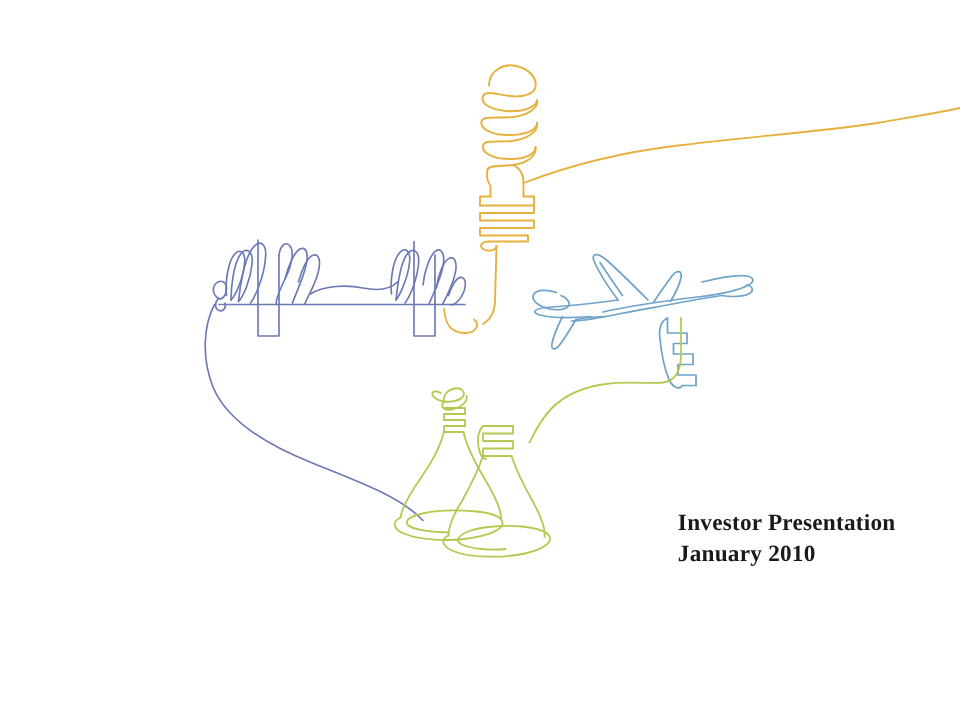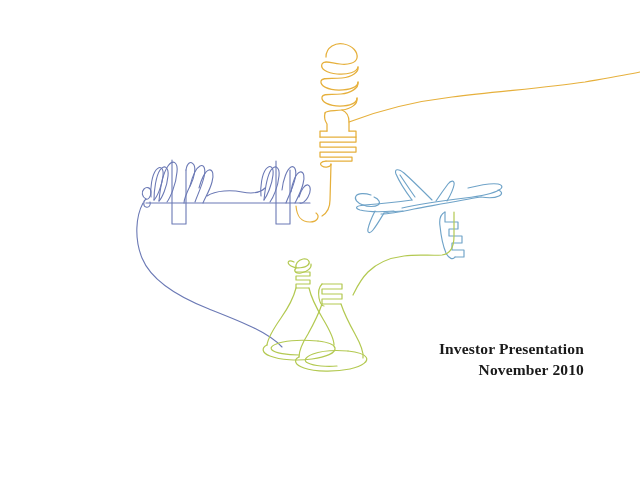--- a/index.html
+++ b/index.html
@@ -35,23 +35,23 @@
   }
   #artwork path, #artwork polyline, #artwork line {
     fill: none;
     stroke-linecap: round;
     stroke-linejoin: round;
   }
 
   
   #title-block {
     position: absolute;
-    right: 56px;
+    right: 43px;
     top: 338px;
-    text-align: right;
+    text-align: left;
     font-family: "Liberation Serif", "DejaVu Serif", serif;
     color: #1a1a1a;
   }
   #title-block .line1 {
     font-size: 15.5px;
     font-weight: bold;
     letter-spacing: 0.15px;
     line-height: 1.38;
     white-space: nowrap;
   }
@@ -240,21 +240,21 @@
       <path d="M299 357 C293 360 295 365 304 368 C315 372 336 372 350 369
                C363 366 369 361 366 357 C364 354 357 352 348 351"></path>
       <path d="M348 351 C336 350 321 351 313 354 C305 357 303 361 308 363
                C314 366 327 367 337 366"></path>
     </g>
 
   </svg>
 
   <div id="title-block">
     <div class="line1">Investor Presentation</div>
-    <div class="line2">November 2010</div>
+    <div class="line2">January 2010</div>
   </div>
 
   <div id="brand-bar">
 
     
 
     
 
   </div>
 

